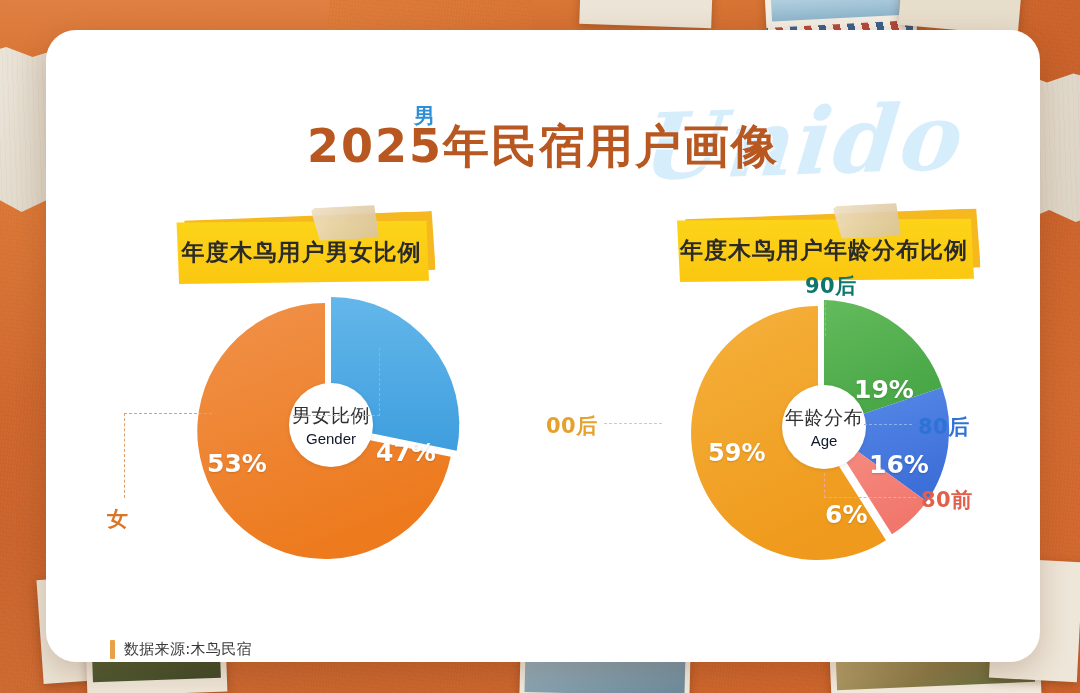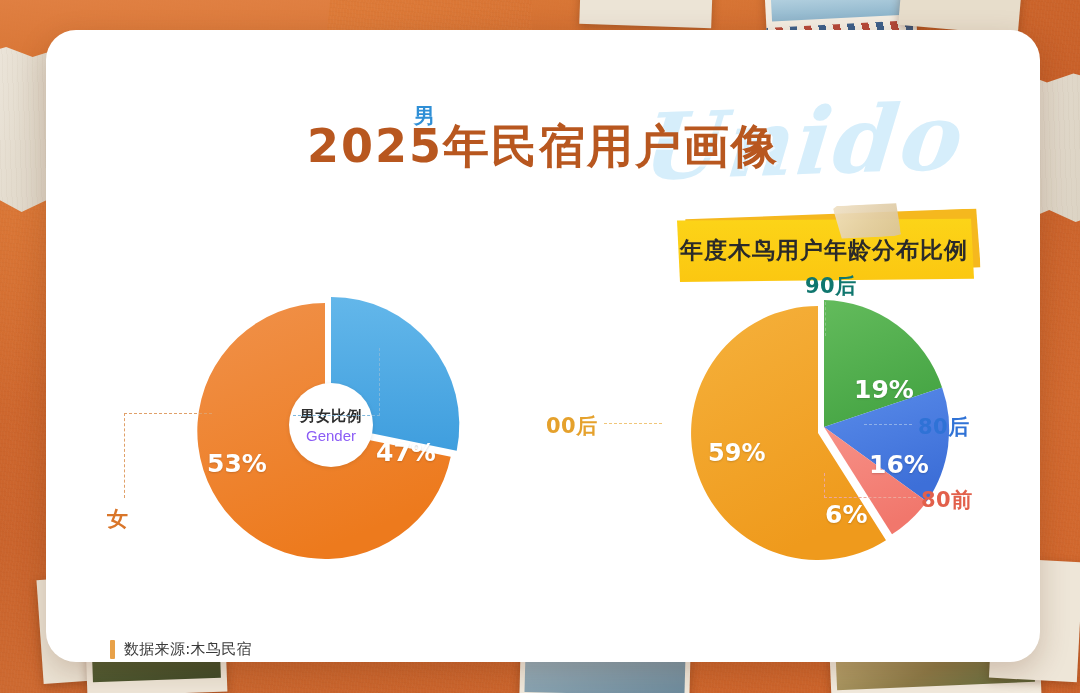--- a/index.html
+++ b/index.html
@@ -169,23 +169,23 @@
   .banner.right-banner .tape{ left:160px; }
 
   
   .chart{ position:absolute; }
   .chart svg{ display:block; overflow:visible; }
   .hub{
     position:absolute; border-radius:50%; background:#fff;
     display:flex; flex-direction:column; align-items:center; justify-content:center;
     box-shadow:0 1px 4px rgba(0,0,0,.10);
   }
-  .hub .h1{ font-size:15px; font-weight:700; color:#2e2e2e; letter-spacing:.5px;
+  .hub .h1{ font-size:19px; font-weight:400; color:#2e2e2e; letter-spacing:.5px;
     font-family:"DejaVu Sans","Liberation Sans",sans-serif; }
-  .hub .h2{ font-size:15px; color:#8b5cf6; margin-top:1px;
+  .hub .h2{ font-size:15px; color:#0f172a; margin-top:1px;
     font-family:"Liberation Sans",sans-serif; }
 
   .slice-val{
     position:absolute; color:#fff; font-weight:700; font-size:25px;
     text-shadow:0 1px 2px rgba(0,0,0,.16);
     font-family:"DejaVu Sans","Liberation Sans",sans-serif;
     white-space:nowrap;
   }
   .cat-label{
     position:absolute; font-weight:700; font-size:21px; letter-spacing:.5px;
@@ -233,20 +233,26 @@
     <div class="inner"></div>
   </div>
 <div class="photo bot-d"></div>
 
 <div class="card">
 
   <div class="watermark">Unido</div>
 
   <div class="title">2025年民宿用户画像</div>
 
+  <div class="banner left-banner">
+    <div class="under"></div>
+    <div class="plate"></div>
+    <div class="tape"></div>
+    <div class="btext">年度木鸟用户男女比例</div>
+  </div>
 
   <div class="banner right-banner">
     <div class="under"></div>
     <div class="plate"></div>
     <div class="tape"></div>
     <div class="btext">年度木鸟用户年龄分布比例</div>
   </div>
 
   <div class="chart" style="left:130px; top:245px; width:320px; height:300px;">
     <svg width="320" height="300" viewBox="0 0 320 300">
@@ -303,20 +309,24 @@
       </defs>
 
       <path d="M 158 25 A 127 127 0 0 1 276.1 112.5 L 158 152 Z" fill="url(#aGreen)"></path>
 
       <path d="M 276.1 112.5 A 127 127 0 0 1 260.7 226.6 L 158 152 Z" fill="url(#aBlue)"></path>
 
       <path d="M 260.7 226.6 A 127 127 0 0 1 226.0 259.3 L 158 152 Z" fill="url(#aRed)"></path>
 
       <path d="M 152 158 L 220.0 265.3 A 127 127 0 1 1 152 31 Z" fill="url(#aOrange)"></path>
     </svg>
+    <div class="hub" style="left:116px; top:110px; width:84px; height:84px;">
+      <span class="h1">年龄分布</span>
+      <span class="h2">Age</span>
+    </div>
     <div class="slice-val" style="left:188px; top:100px;">19%</div>
     <div class="slice-val" style="left:203px; top:175px;">16%</div>
     <div class="slice-val" style="left:159px; top:225px;">6%</div>
     <div class="slice-val" style="left:42px; top:164px; font-size:24px;">59%</div>
   </div>
 
   <div class="cat-label" style="left:759px; top:242px; color:#0f766e;">90后</div>
   <div class="lead v" style="left:779px; top:272px; height:34px; color:#8cc488;"></div>
 
   <div class="cat-label" style="left:872px; top:383px; color:#2f72d6;">80后</div>

